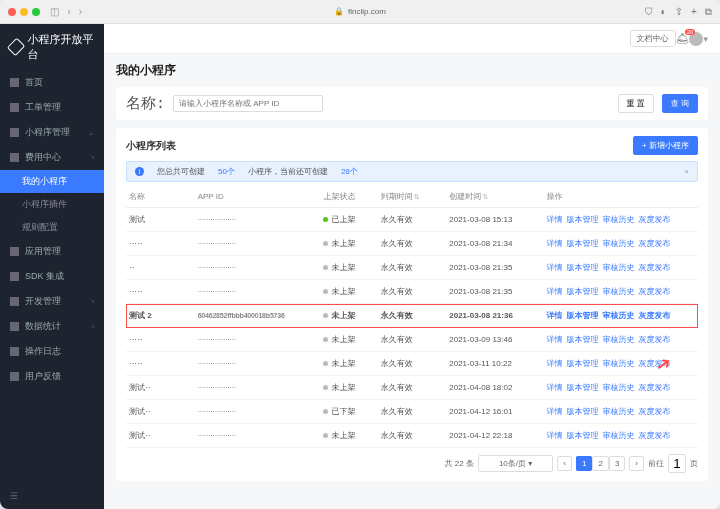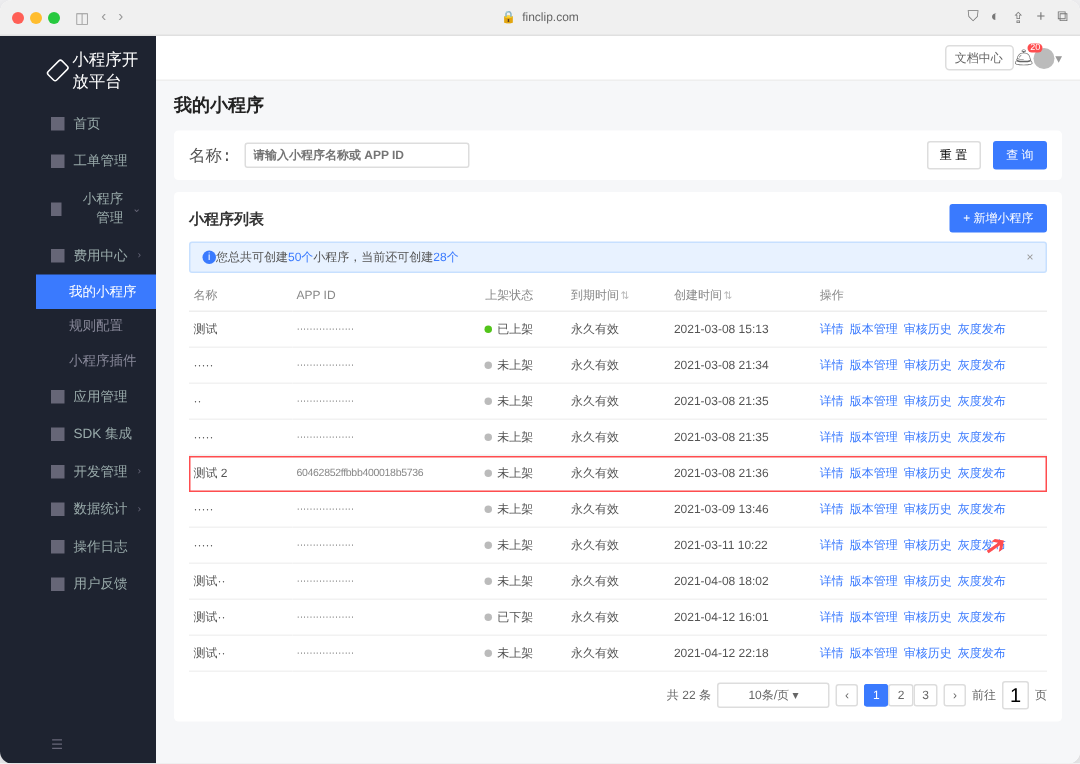--- a/index.html
+++ b/index.html
@@ -7,59 +7,59 @@
 .window { width: 720px; height: 509px; background: #fff; border-radius: 8px; overflow: hidden; display: flex; flex-direction: column; box-shadow: 0 4px 20px rgba(0,0,0,0.2); }
 .titlebar { height: 24px; background: #f0f0f0; display: flex; align-items: center; padding: 0 8px; position: relative; border-bottom: 1px solid #e0e0e0; }
 .traffic { display: flex; gap: 4px; }
 .dot { width: 8px; height: 8px; border-radius: 50%; }
 .dot.red { background: #ff5f56; } .dot.yellow { background: #ffbd2e; } .dot.green { background: #27c93f; }
 .url-area { position: absolute; left: 50%; transform: translateX(-50%); display: flex; align-items: center; gap: 4px; color: #666; font-size: 8px; }
 .tb-icons { margin-left: auto; display: flex; gap: 8px; color: #777; font-size: 10px; }
 .tb-left-icons { display: flex; gap: 8px; color: #999; margin-left: 10px; font-size: 10px; }
 
 .content { flex: 1; display: flex; overflow: hidden; }
-.sidebar { width: 104px; background: #1e2330; color: #aab; display: flex; flex-direction: column; padding-left: 24px; }
+.sidebar { width: 104px; background: #1e2330; color: #aab; display: flex; flex-direction: column; }
 .brand { display: flex; align-items: center; gap: 5px; padding: 8px 10px; color: #fff; font-size: 11px; font-weight: 500; }
 .brand-icon { width: 14px; height: 14px; border: 1.5px solid #fff; transform: rotate(45deg); border-radius: 2px; }
 .side-item { display: flex; align-items: center; gap: 6px; padding: 6px 10px; font-size: 9px; color: #9aa; cursor: pointer; text-align: right; }
 .side-item .chev { margin-left: auto; font-size: 7px; color: #667; }
 .side-item.has-icon::before { content: ""; width: 9px; height: 9px; background: #667; display: inline-block; }
 .side-sub { padding: 5px 10px 5px 22px; font-size: 9px; color: #889; cursor: pointer; }
 .side-sub.active { background: #3a7afe; color: #fff; }
 .side-bottom { margin-top: auto; padding: 8px 10px; color: #667; }
 
 .main { flex: 1; display: flex; flex-direction: column; background: #f6f7f9; overflow: hidden; }
 .topbar { height: 30px; background: #fff; display: flex; align-items: center; justify-content: flex-end; padding: 0 12px; border-bottom: 1px solid #eee; }
 .doc-btn { border: 1px solid #ddd; border-radius: 3px; padding: 2px 6px; font-size: 8px; color: #666; }
 .bell { position: relative; font-size: 11px; color: #666; }
 .badge { position: absolute; top: -3px; right: -6px; background: #ff4d4f; color: #fff; font-size: 6px; padding: 0 2px; border-radius: 5px; }
 .avatar { width: 14px; height: 14px; background: #bbb; border-radius: 50%; }
 
 .page { padding: 8px 12px; flex: 1; overflow: auto; }
 .page-title { font-size: 12px; font-weight: 600; margin-bottom: 8px; color: #222; }
 .search-card { background: #fff; padding: 7px 10px; border-radius: 3px; display: flex; align-items: center; gap: 8px; margin-bottom: 8px; }
-.search-card label { font-size: 11px; color: #555; font-family: Liberation Mono, monospace; }
-.search-card input { flex: 0 0 150px; border: 1px solid #ddd; padding: 3px 5px; font-size: 8px; border-radius: 2px; font-weight: bold; }
+.search-card label { font-size: 15px; color: #555; font-family: Liberation Mono, monospace; }
+.search-card input { flex: 0 0 150px; border: 1px solid #ddd; padding: 3px 5px; font-size: 8px; border-radius: 2px; }
 .btn { border: 1px solid #ddd; background: #fff; padding: 3px 8px; font-size: 8px; border-radius: 2px; cursor: pointer; }
 .btn.primary { background: #3a7afe; color: #fff; border-color: #3a7afe; }
 .spacer { flex: 1; }
 
 .table-card { background: #fff; border-radius: 3px; padding: 8px 10px; }
 .table-head { display: flex; align-items: center; margin-bottom: 6px; justify-content: flex-end; }
 .table-title { font-size: 10px; font-weight: 600; }
-.alert { background: #e8f2ff; border: 1px solid #c7e0ff; border-radius: 2px; padding: 4px 8px; font-size: 8px; color: #555; margin-bottom: 4px; display: flex; align-items: center; gap: 0; }
+.alert { background: #e8f2ff; border: 1px solid #c7e0ff; border-radius: 2px; padding: 4px 8px; font-size: 8px; color: #555; margin-bottom: 4px; display: flex; align-items: center; gap: 13px; }
 .alert .num { color: #3a7afe; }
 .alert .close { margin-left: auto; color: #999; cursor: pointer; }
 .alert-icon { width: 9px; height: 9px; background: #3a7afe; border-radius: 50%; color: #fff; display: inline-flex; align-items: center; justify-content: center; font-size: 7px; }
 
 table { width: 100%; border-collapse: collapse; font-size: 8px; }
 th { text-align: left; padding: 5px 3px; color: #888; font-weight: 400; border-bottom: 1px solid #eee; }
 th .sort { color: #bbb; font-size: 7px; margin-left: 1px; }
 td { padding: 6px 3px; border-bottom: 1px solid #f2f2f2; color: #555; }
-tr.highlight td { background: #fff; }
+tr.highlight td { background: #fff; font-weight: bold; }
 tr.highlight { outline: 1.5px solid #ff4d4f; outline-offset: -1px; }
 .status-dot { display: inline-block; width: 5px; height: 5px; border-radius: 50%; margin-right: 3px; vertical-align: middle; }
 .status-dot.gray { background: #bbb; } .status-dot.green { background: #52c41a; }
 .actions a { color: #3a7afe; margin-right: 4px; cursor: pointer; }
 .appid { color: #888; font-size: 7px; letter-spacing: -0.2px; }
 .arrow-annot { position: absolute; color: #ff4d4f; font-size: 18px; pointer-events: none; }
 
 .pagination { display: flex; align-items: center; justify-content: flex-end; gap: 4px; padding: 6px 0 0; font-size: 8px; color: #666; }
 .pg-btn { border: 1px solid #ddd; padding: 2px 5px; border-radius: 2px; min-width: 14px; text-align: center; cursor: pointer; background: #fff; }
 .pg-btn.active { background: #3a7afe; color: #fff; border-color: #3a7afe; }
@@ -109,22 +109,22 @@
           </div>
           <div class="side-item has-icon">
             <span>小程序管理</span>
             <span class="chev">⌄</span>
           </div>
           <div class="side-item has-icon">
             <span>费用中心</span>
             <span class="chev">›</span>
           </div>
           <div class="side-sub active">我的小程序</div>
+          <div class="side-sub">小程序插件</div>
           <div class="side-sub">规则配置</div>
-          <div class="side-sub">小程序插件</div>
           <div class="side-item has-icon">
             <span>应用管理</span>
           </div>
           <div class="side-item has-icon">
             <span>SDK 集成</span>
           </div>
           <div class="side-item has-icon">
             <span>开发管理</span>
             <span class="chev">›</span>
           </div>

